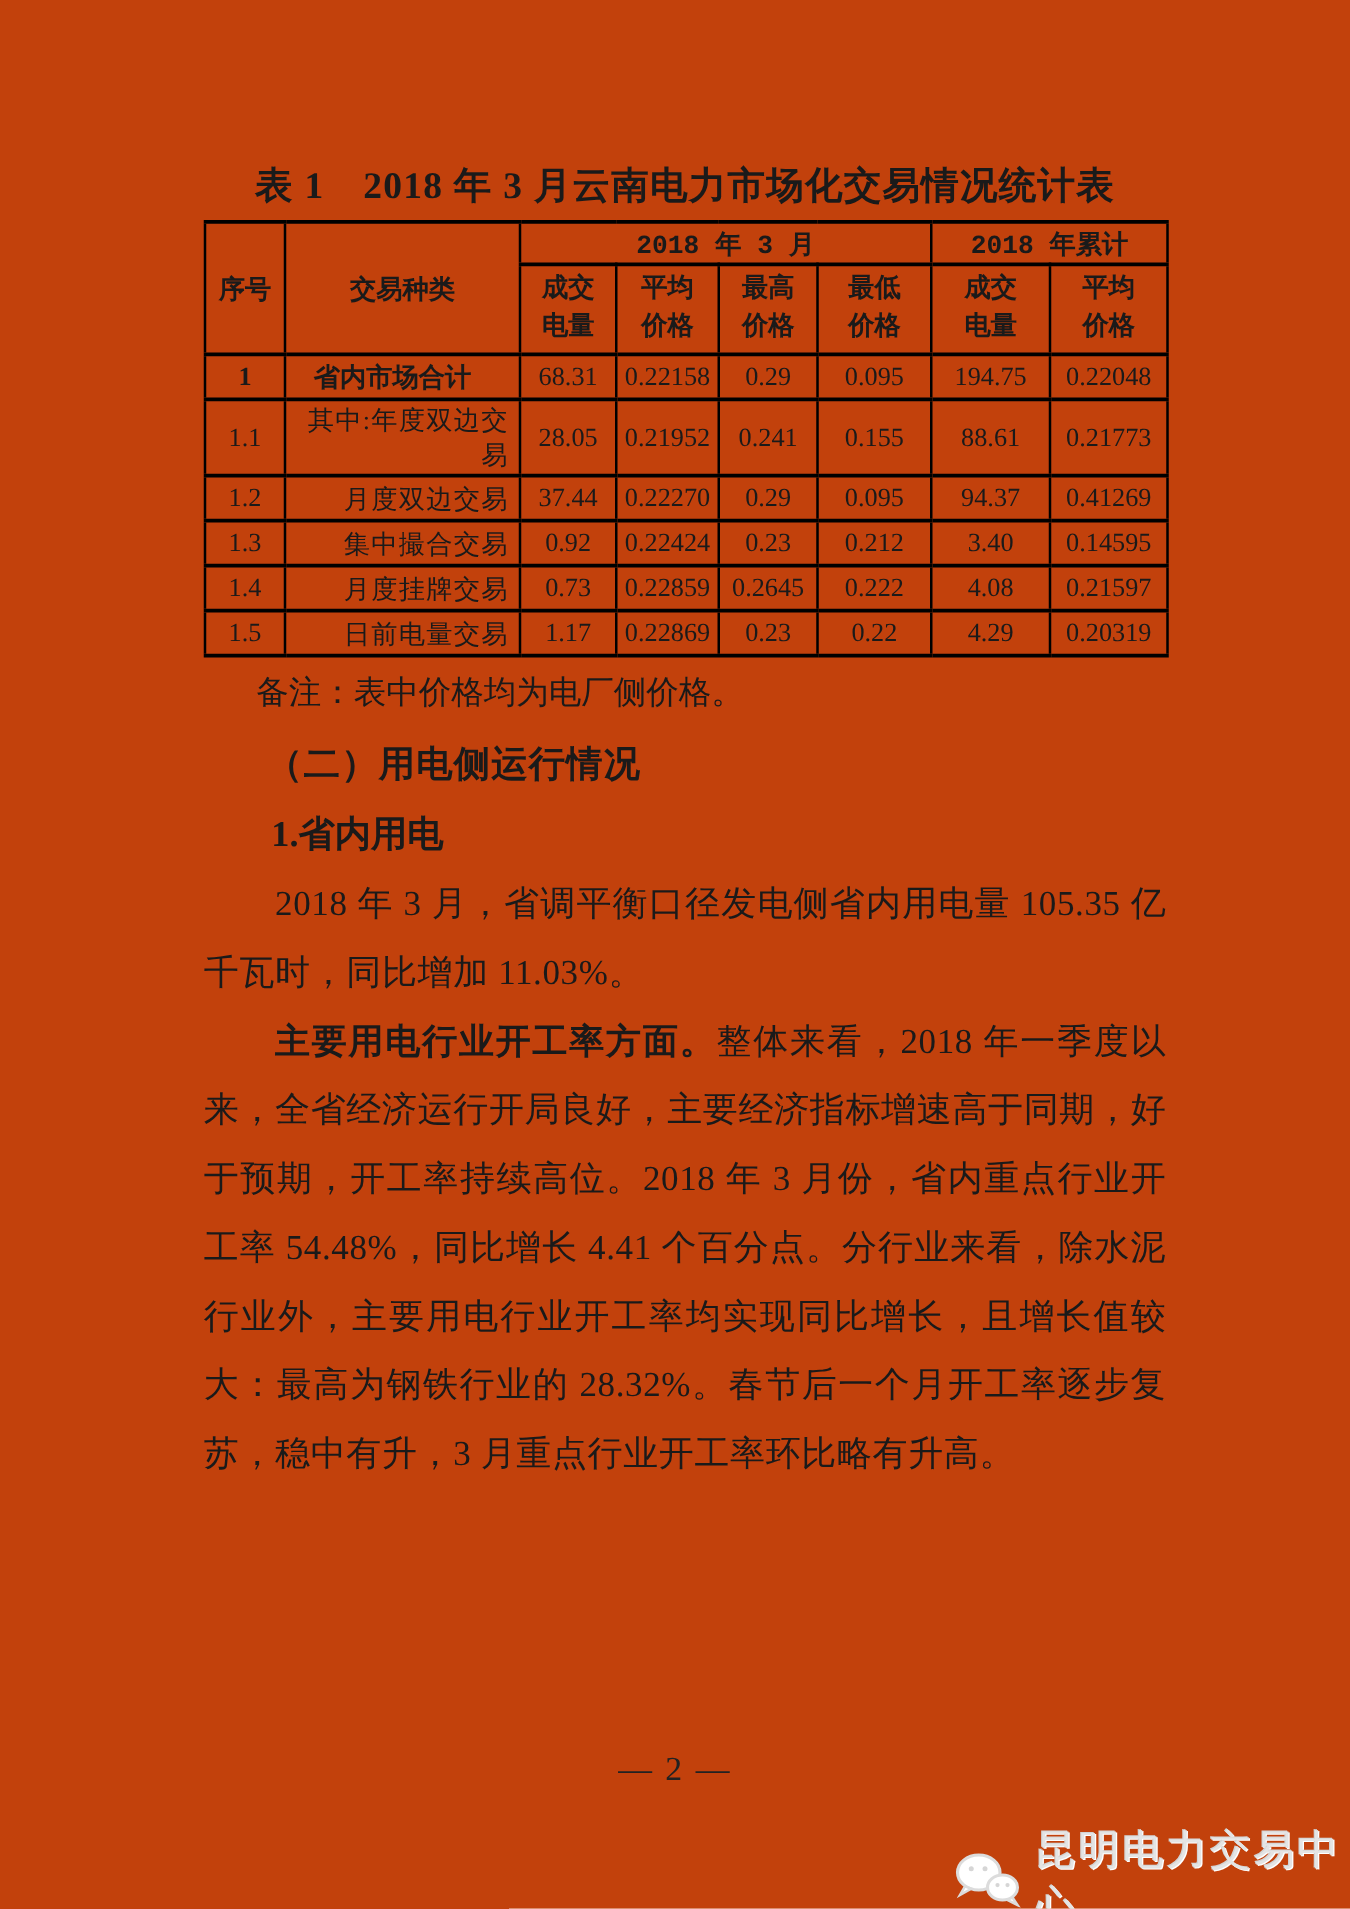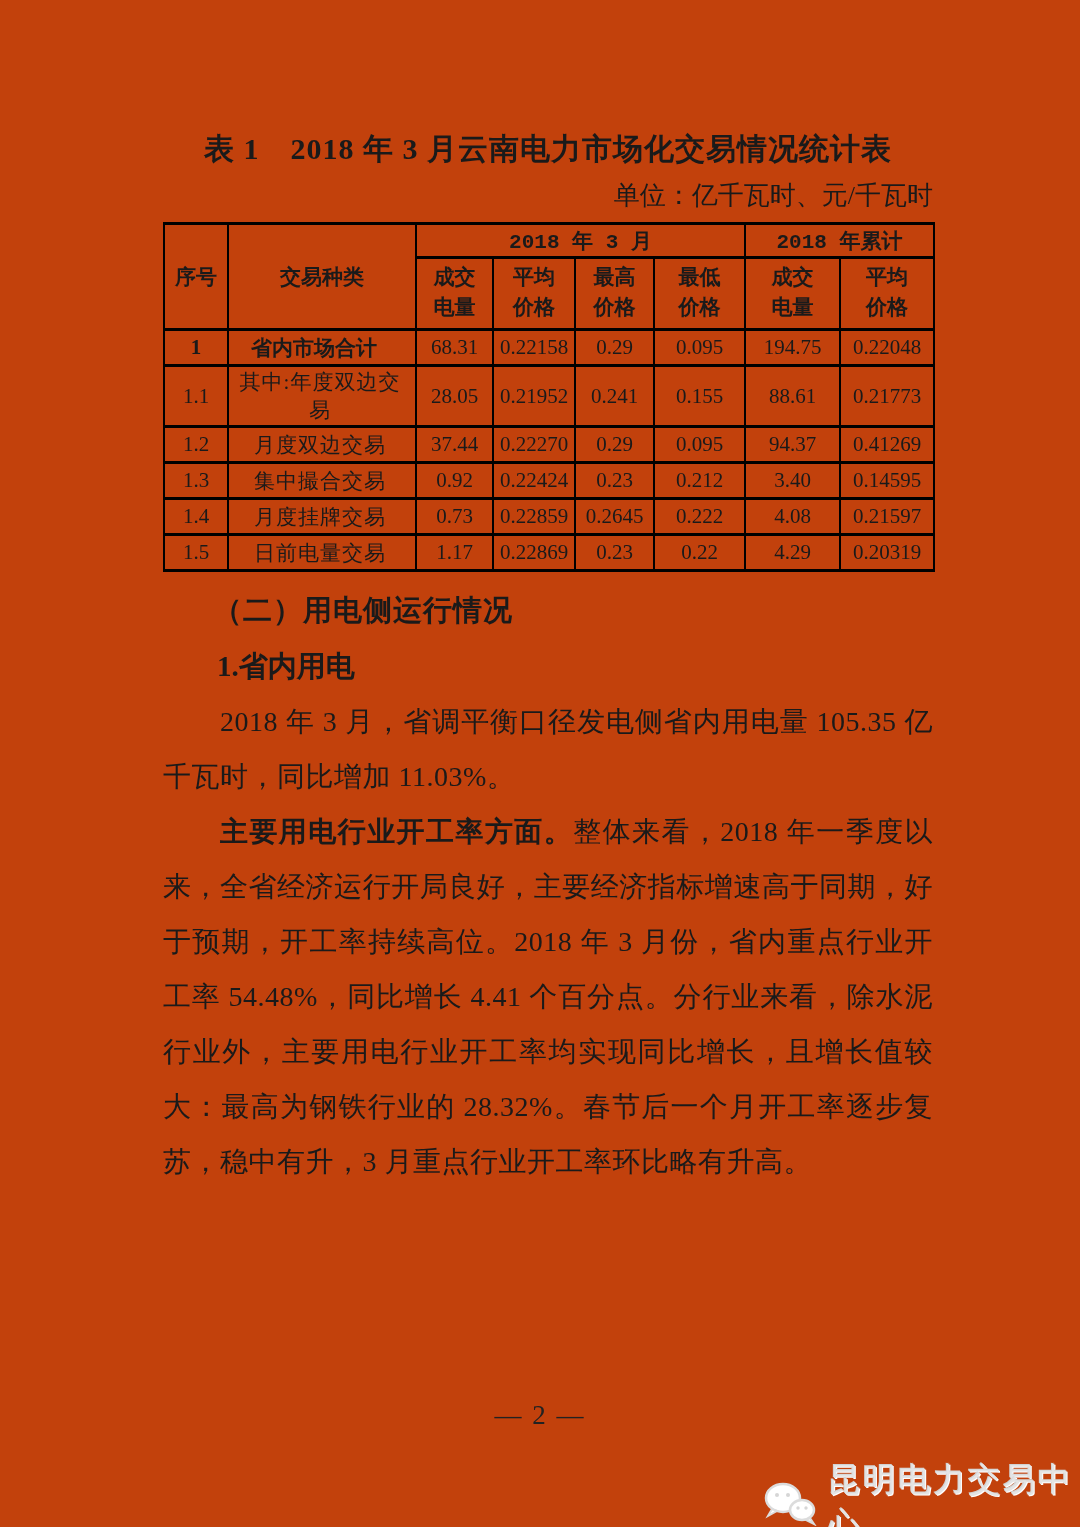--- a/index.html
+++ b/index.html
@@ -49,21 +49,21 @@
     text-align: center;
     vertical-align: middle;
     padding: 1px 4px;
     overflow: hidden;
   }
   table.stats th { font-weight: bold; font-family: Liberation Mono, monospace; }
   .group-row th { height: 34px; font-size: 22px; }
   .sub-row th { height: 72px; line-height: 30px; font-size: 22px; }
   tbody td { height: 36px; }
   tbody tr.total-row td.seq, tbody tr.total-row td.cat { font-weight: bold; }
-  tbody td.cat { padding-right: 8px; }
+  tbody td.cat { text-align: right; padding-right: 8px; }
   tbody tr.total-row td.cat { text-align: center; padding-right: 20px; }
   tbody tr:not(.total-row) td.cat { letter-spacing: 1px; }
   .table-note {
     font-size: 26px;
     line-height: 40px;
     margin-top: 8px;
     padding-left: 42px;
   }
   .section-heading {
     font-size: 29px;
@@ -118,21 +118,20 @@
   .wechat-icon svg { display: block; }
 </style>
 </head>
 <body>
 
 <div class="page">
   <div class="content">
 
     <div class="table-title">表 1　2018 年 3 月云南电力市场化交易情况统计表</div>
 
-    <div class="unit-note">单位：亿千瓦时、元/千瓦时</div>
 
     <table class="stats">
       <colgroup>
         <col style="width:64px">
           <col style="width:188px">
           <col style="width:77px">
           <col style="width:82px">
         <col style="width:79px">
           <col style="width:91px">
           <col style="width:95px">
@@ -211,20 +210,21 @@
           <td>1.17</td>
           <td>0.22869</td>
           <td>0.23</td>
           <td>0.22</td>
           <td>4.29</td>
           <td>0.20319</td>
         </tr>
       </tbody>
     </table>
 
+    <div class="table-note">备注：表中价格均为电厂侧价格。</div>
 
     <div class="section-heading">（二）用电侧运行情况</div>
 
     <div class="subsection-heading">1.省内用电</div>
 
     <p class="body-text first">2018 年 3 月，省调平衡口径发电侧省内用电量 105.35 亿千瓦时，同比增加 11.03%。</p>
 
     <p class="body-text"><span class="lead">主要用电行业开工率方面。</span><span>整体来看，2018 年一季度以来，全省经济运行开局良好，主要经济指标增速高于同期，好于预期，开工率持续高位。2018 年 3 月份，省内重点行业开工率 54.48%，同比增长 4.41 个百分点。分行业来看，除水泥行业外，主要用电行业开工率均实现同比增长，且增长值较大：最高为钢铁行业的 28.32%。春节后一个月开工率逐步复苏，稳中有升，3 月重点行业开工率环比略有升高。</span></p>
 
   </div>

